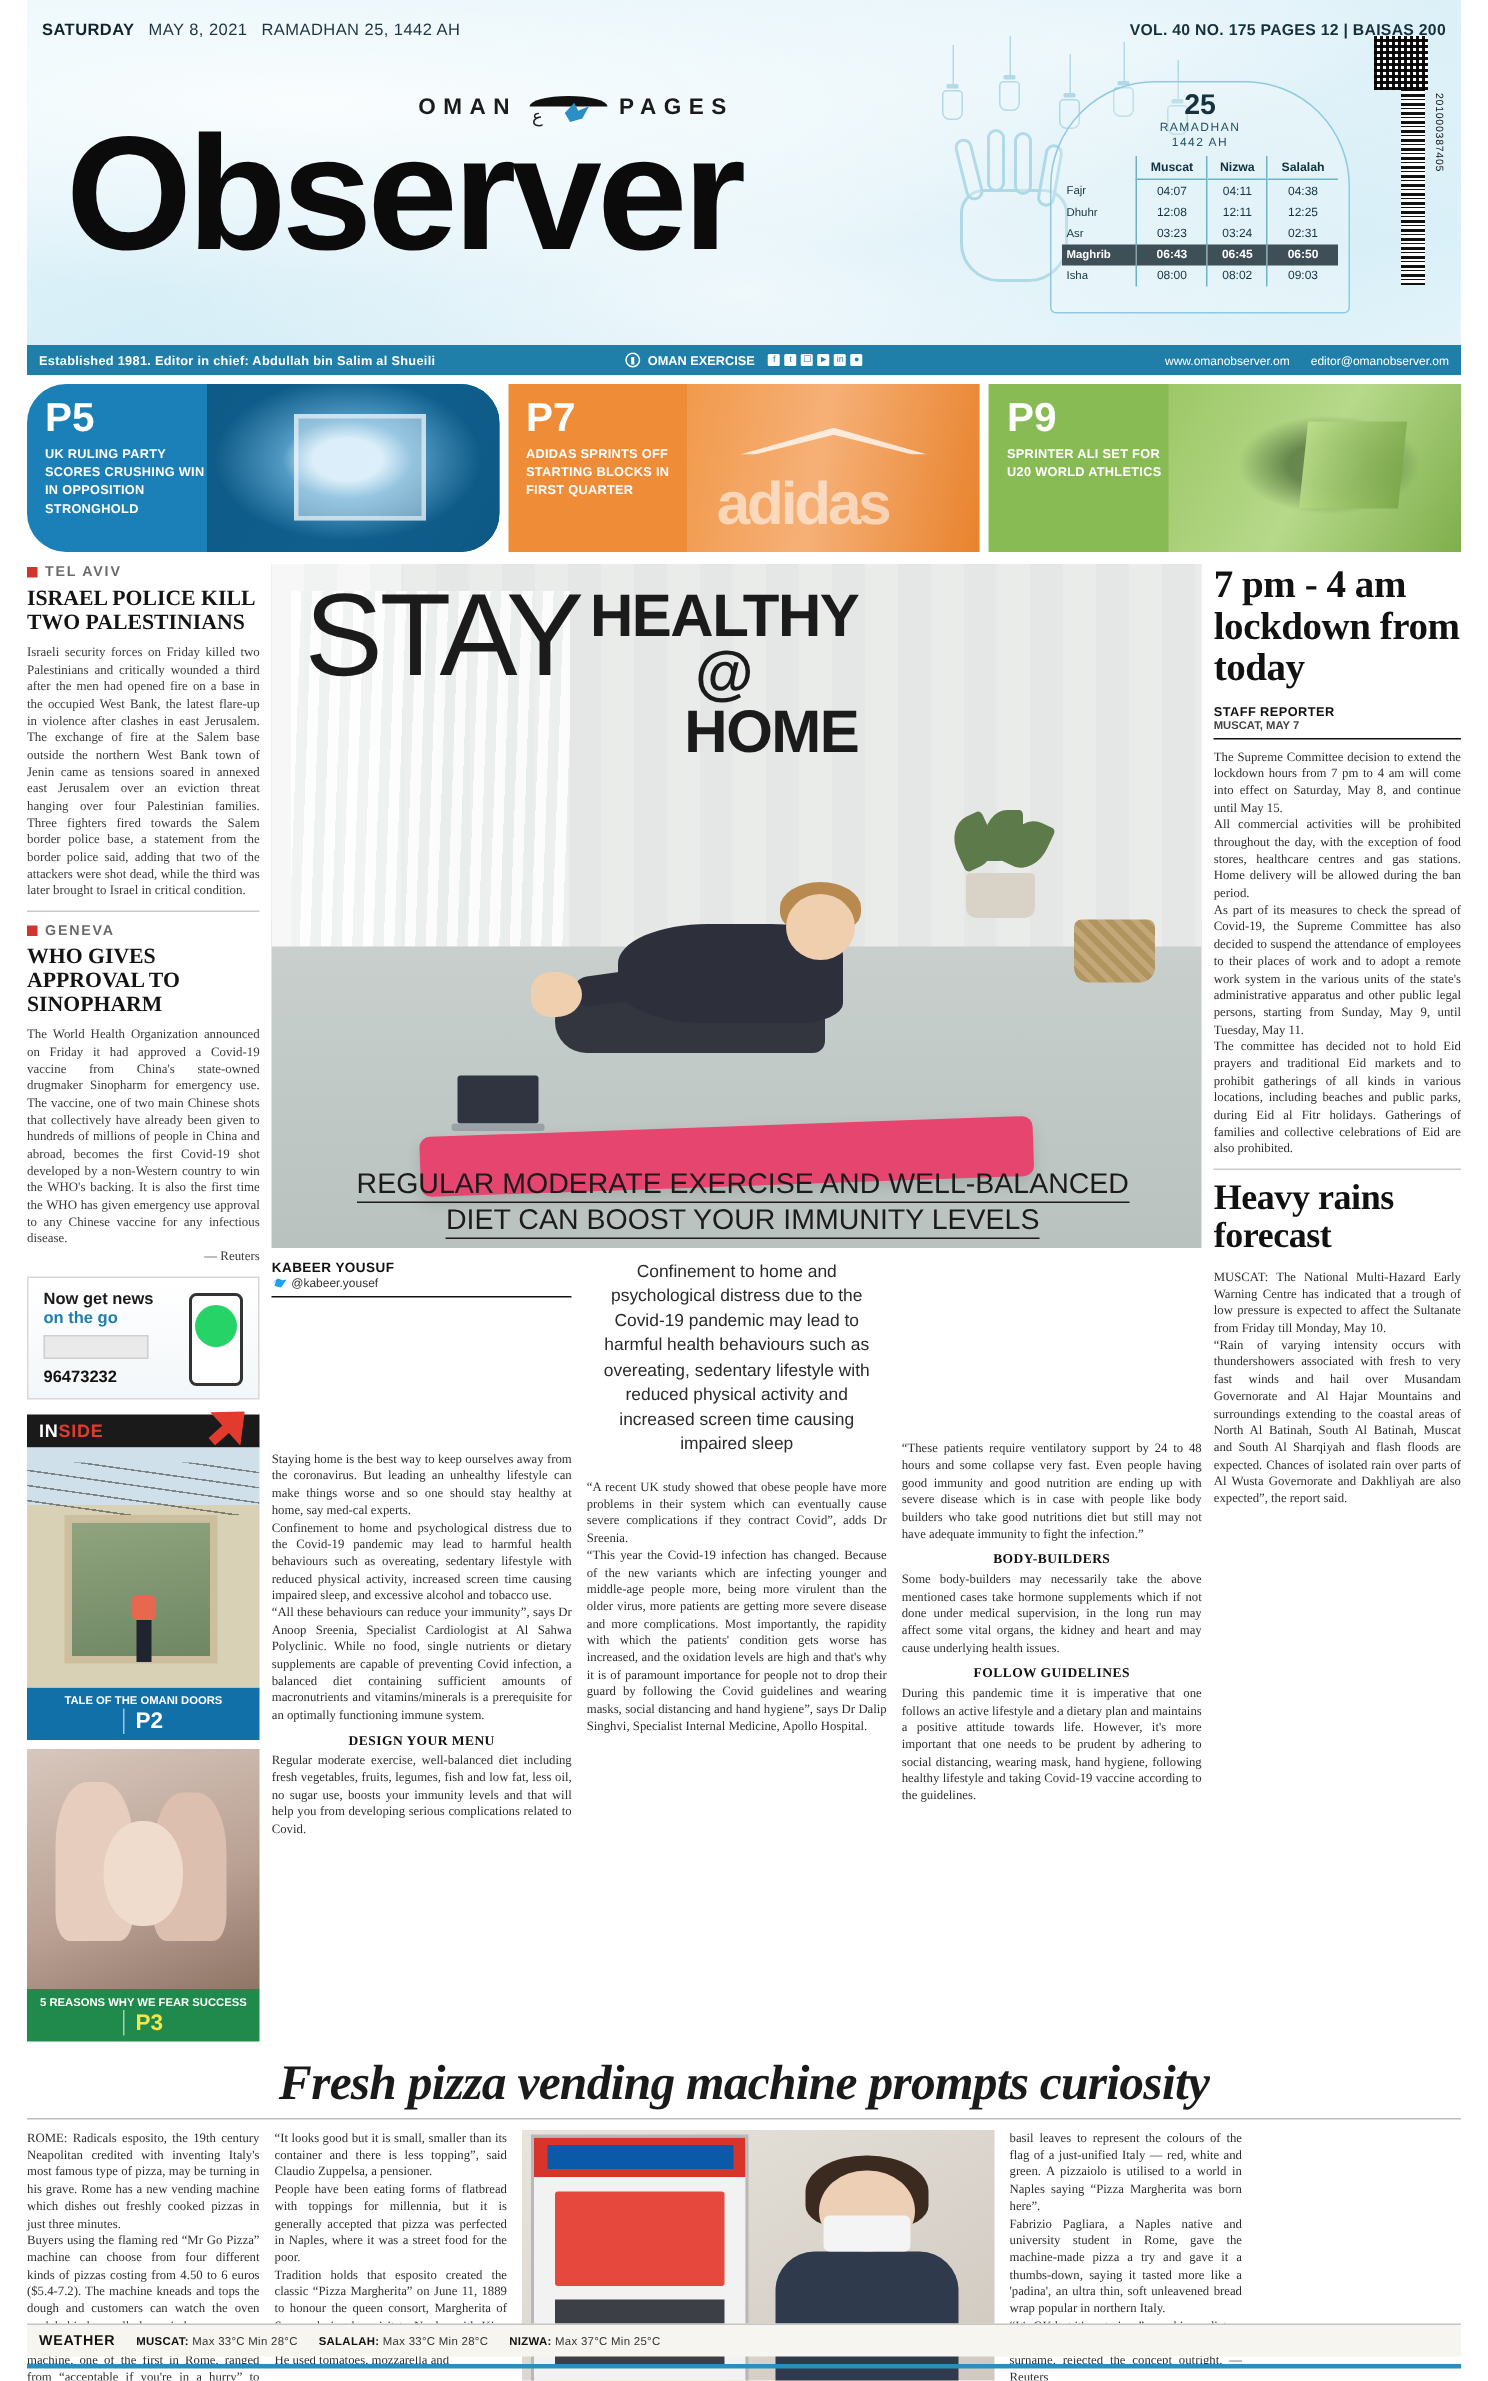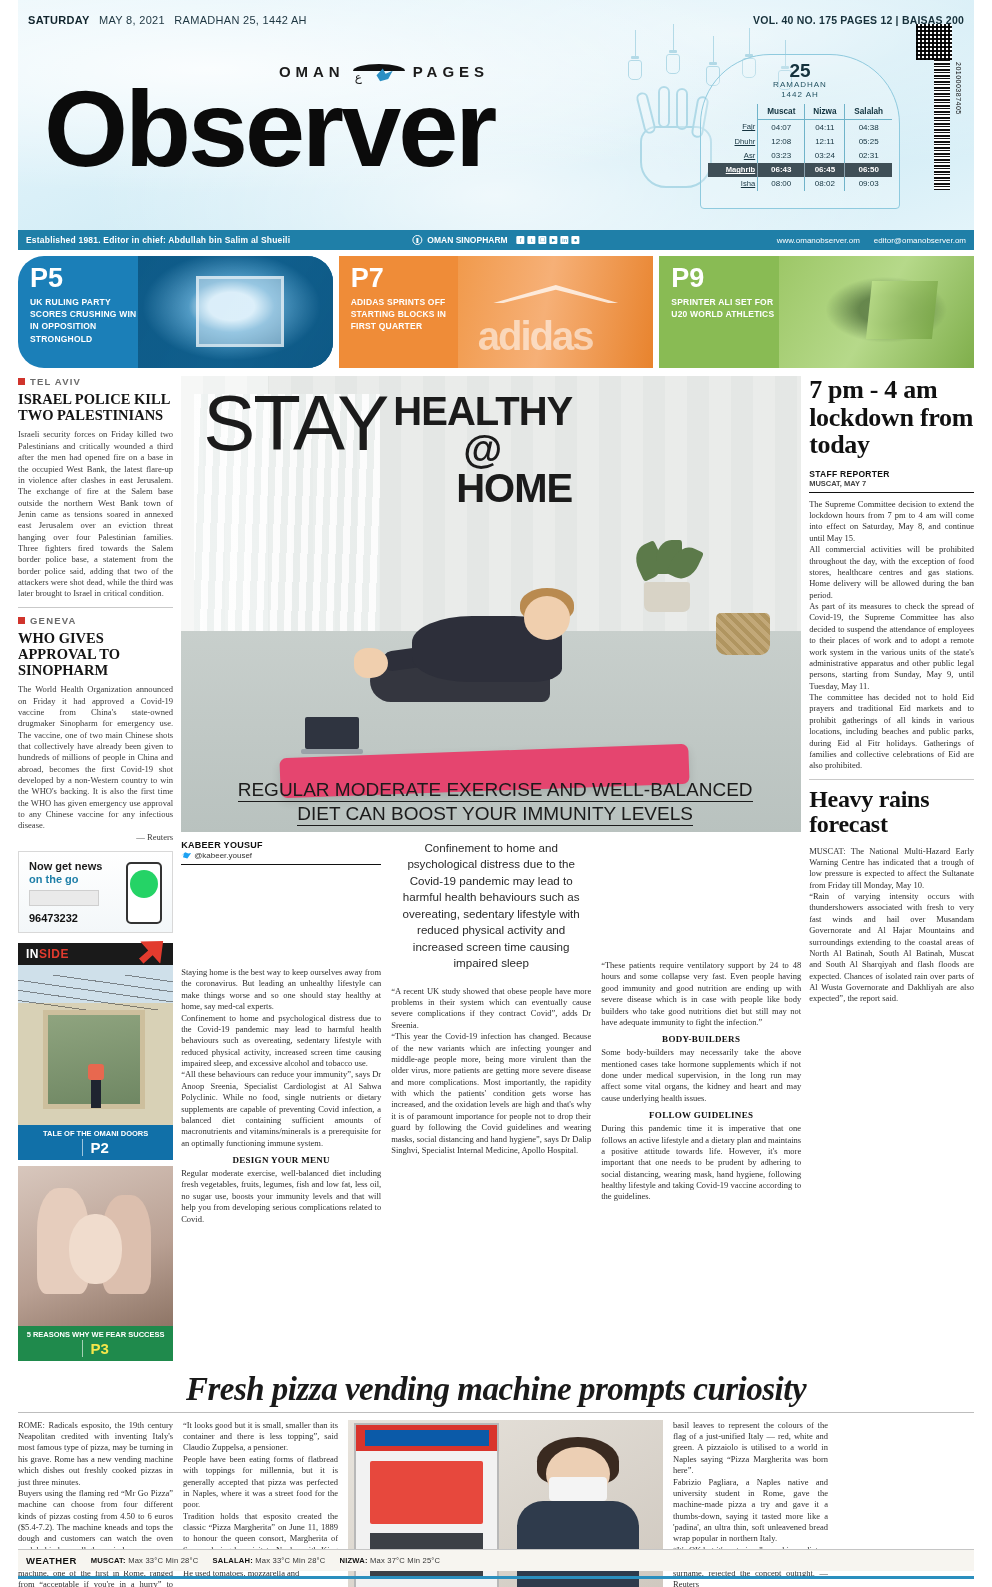--- a/index.html
+++ b/index.html
@@ -118,21 +118,21 @@
     position:absolute; left:8px; right:8px; top:50px;
     border-collapse:collapse; width:184px;
     font-family:"Liberation Sans", sans-serif; font-size:8px;
   }
   .ptable th {
     font-size:8.2px; font-weight:700; color:#10313d; padding:3px 2px;
     border-bottom:1px solid #6fb3c9; text-align:center;
   }
   .ptable th.lbl { border-bottom:none; }
   .ptable td { padding:2.6px 2px; text-align:center; color:#15333f; font-size:8px; }
-  .ptable td.lbl { text-align:right; padding-left:3px; font-size:7.6px;text-decoration:underline; }
+  .ptable td.lbl { text-align:left; padding-left:3px; font-size:7.6px; }
   .ptable td.vcell { border-left:1px solid #6fb3c9; }
   .ptable th.vcol { border-left:1px solid #6fb3c9; }
   .ptable tr.hl td { background:#3f4f57; color:#fff; font-weight:700; }
   .ptable tr.hl td.vcell { border-left-color:#8aa2ad; }
 
   
   .barcode {
     position:absolute; right:24px; top:60px; width:16px; height:130px;
     background: repeating-linear-gradient(180deg,#111 0 1px,#fff 1px 3px,#111 3px 5px,#fff 5px 6px);
   }
@@ -616,21 +616,21 @@
           <tr>
             <td class="lbl">Fajr</td>
             <td class="vcell">04:07</td>
             <td class="vcell">04:11</td>
             <td class="vcell">04:38</td>
           </tr>
           <tr>
             <td class="lbl">Dhuhr</td>
             <td class="vcell">12:08</td>
             <td class="vcell">12:11</td>
-            <td class="vcell">05:25</td>
+            <td class="vcell">12:25</td>
           </tr>
           <tr>
             <td class="lbl">Asr</td>
             <td class="vcell">03:23</td>
             <td class="vcell">03:24</td>
             <td class="vcell">02:31</td>
           </tr>
           <tr class="hl">
             <td class="lbl">Maghrib</td>
             <td class="vcell">06:43</td>
@@ -649,21 +649,21 @@
 
     <div class="qr"></div>
     <div class="barcode"></div>
     <div class="barcode-num">201000387405</div>
   </div>
 
   <div class="infostrip">
     <div class="left">Established 1981. Editor in chief: Abdullah bin Salim al Shueili</div>
     <div class="center">
       <span class="obs-mark"></span>
-      <span style="font-weight:700;">OMAN SINOPHARM</span>
+      <span style="font-weight:700;">OMAN EXERCISE</span>
       <span class="socials">
         <i>f</i>
         <i>t</i>
         <i>☐</i>
         <i>►</i>
         <i>in</i>
         <i>●</i>
       </span>
     </div>
     <div class="right">

